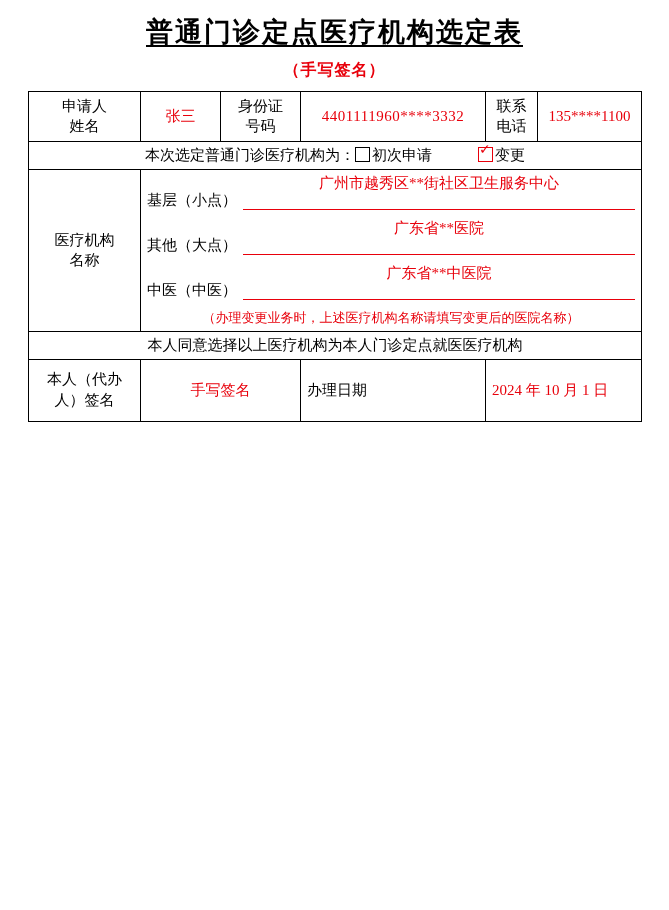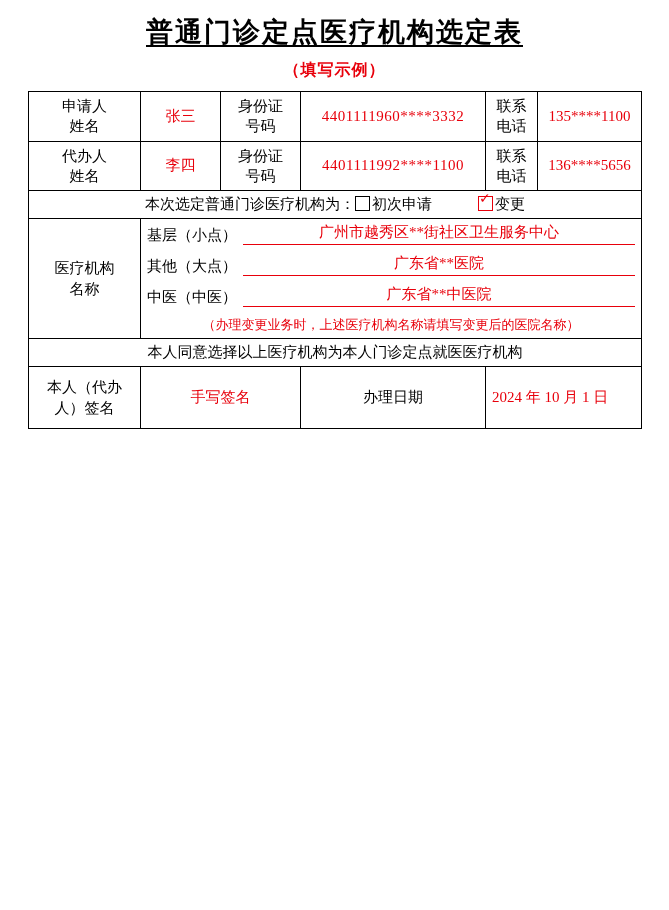--- a/index.html
+++ b/index.html
@@ -116,40 +116,39 @@
   .org-line .olbl {
     white-space: nowrap;
     padding-right: 6px;
   }
   .org-line .oval {
     flex: 1;
     border-bottom: 1px solid #e8000b;
     color: #e8000b;
     text-align: center;
     font-size: 15px;
-    padding-bottom: 2px;
+    padding-bottom: 16px;
   }
   .org-note {
     text-align: center;
     color: #e8000b;
     font-size: 13px;
     margin-top: 2px;
   }
   .sign-label {
     text-align: center;
     line-height: 1.4;
     font-size: 15px;
   }
   .sign-value {
     text-align: center;
     color: #e8000b;
     font-size: 16px;
   }
   .date-label {
-    text-align: center;
     font-size: 15px;
   }
   .date-value {
     color: #e8000b;
     font-size: 16px;
   }
   .tips {
     width: 613px;
     margin: 14px auto 0 auto;
     font-size: 16px;
@@ -157,21 +156,21 @@
     text-align: justify;
     text-indent: 32px;
   }
 </style>
 </head>
 <body>
 
 <div class="page">
 
   <div class="doc-title">普通门诊定点医疗机构选定表</div>
-  <div class="doc-subtitle">（填写示例）</div>
+  <div class="doc-subtitle">（手写签名）</div>
 
   <table class="form">
     <colgroup>
       <col style="width:112px">
       <col style="width:80px">
       <col style="width:80px">
       <col style="width:185px">
       <col style="width:52px">
       <col style="width:104px">
     </colgroup>
@@ -188,37 +187,20 @@
           <div>号码</div>
         </td>
         <td class="idno">4401111960****3332</td>
         <td class="lbl">
           <div>联系</div>
           <div>电话</div>
         </td>
         <td class="tel">135****1100</td>
       </tr>
 
-      <tr>
-        <td class="lbl">
-          <div>代办人</div>
-          <div>姓名</div>
-        </td>
-        <td class="name-cell">李四</td>
-        <td class="lbl">
-          <div>身份证</div>
-          <div>号码</div>
-        </td>
-        <td class="idno">4401111992****1100</td>
-        <td class="lbl">
-          <div>联系</div>
-          <div>电话</div>
-        </td>
-        <td class="tel">136****5656</td>
-      </tr>
 
       <tr>
         <td class="center-row" colspan="6">
           <span>本次选定普通门诊医疗机构为：</span><span class="chk"></span><span>初次申请</span><span class="gap"></span><span class="chk red-box checked"></span><span>变更</span>
         </td>
       </tr>
 
       <tr>
         <td class="lbl">
           <div>医疗机构</div>

